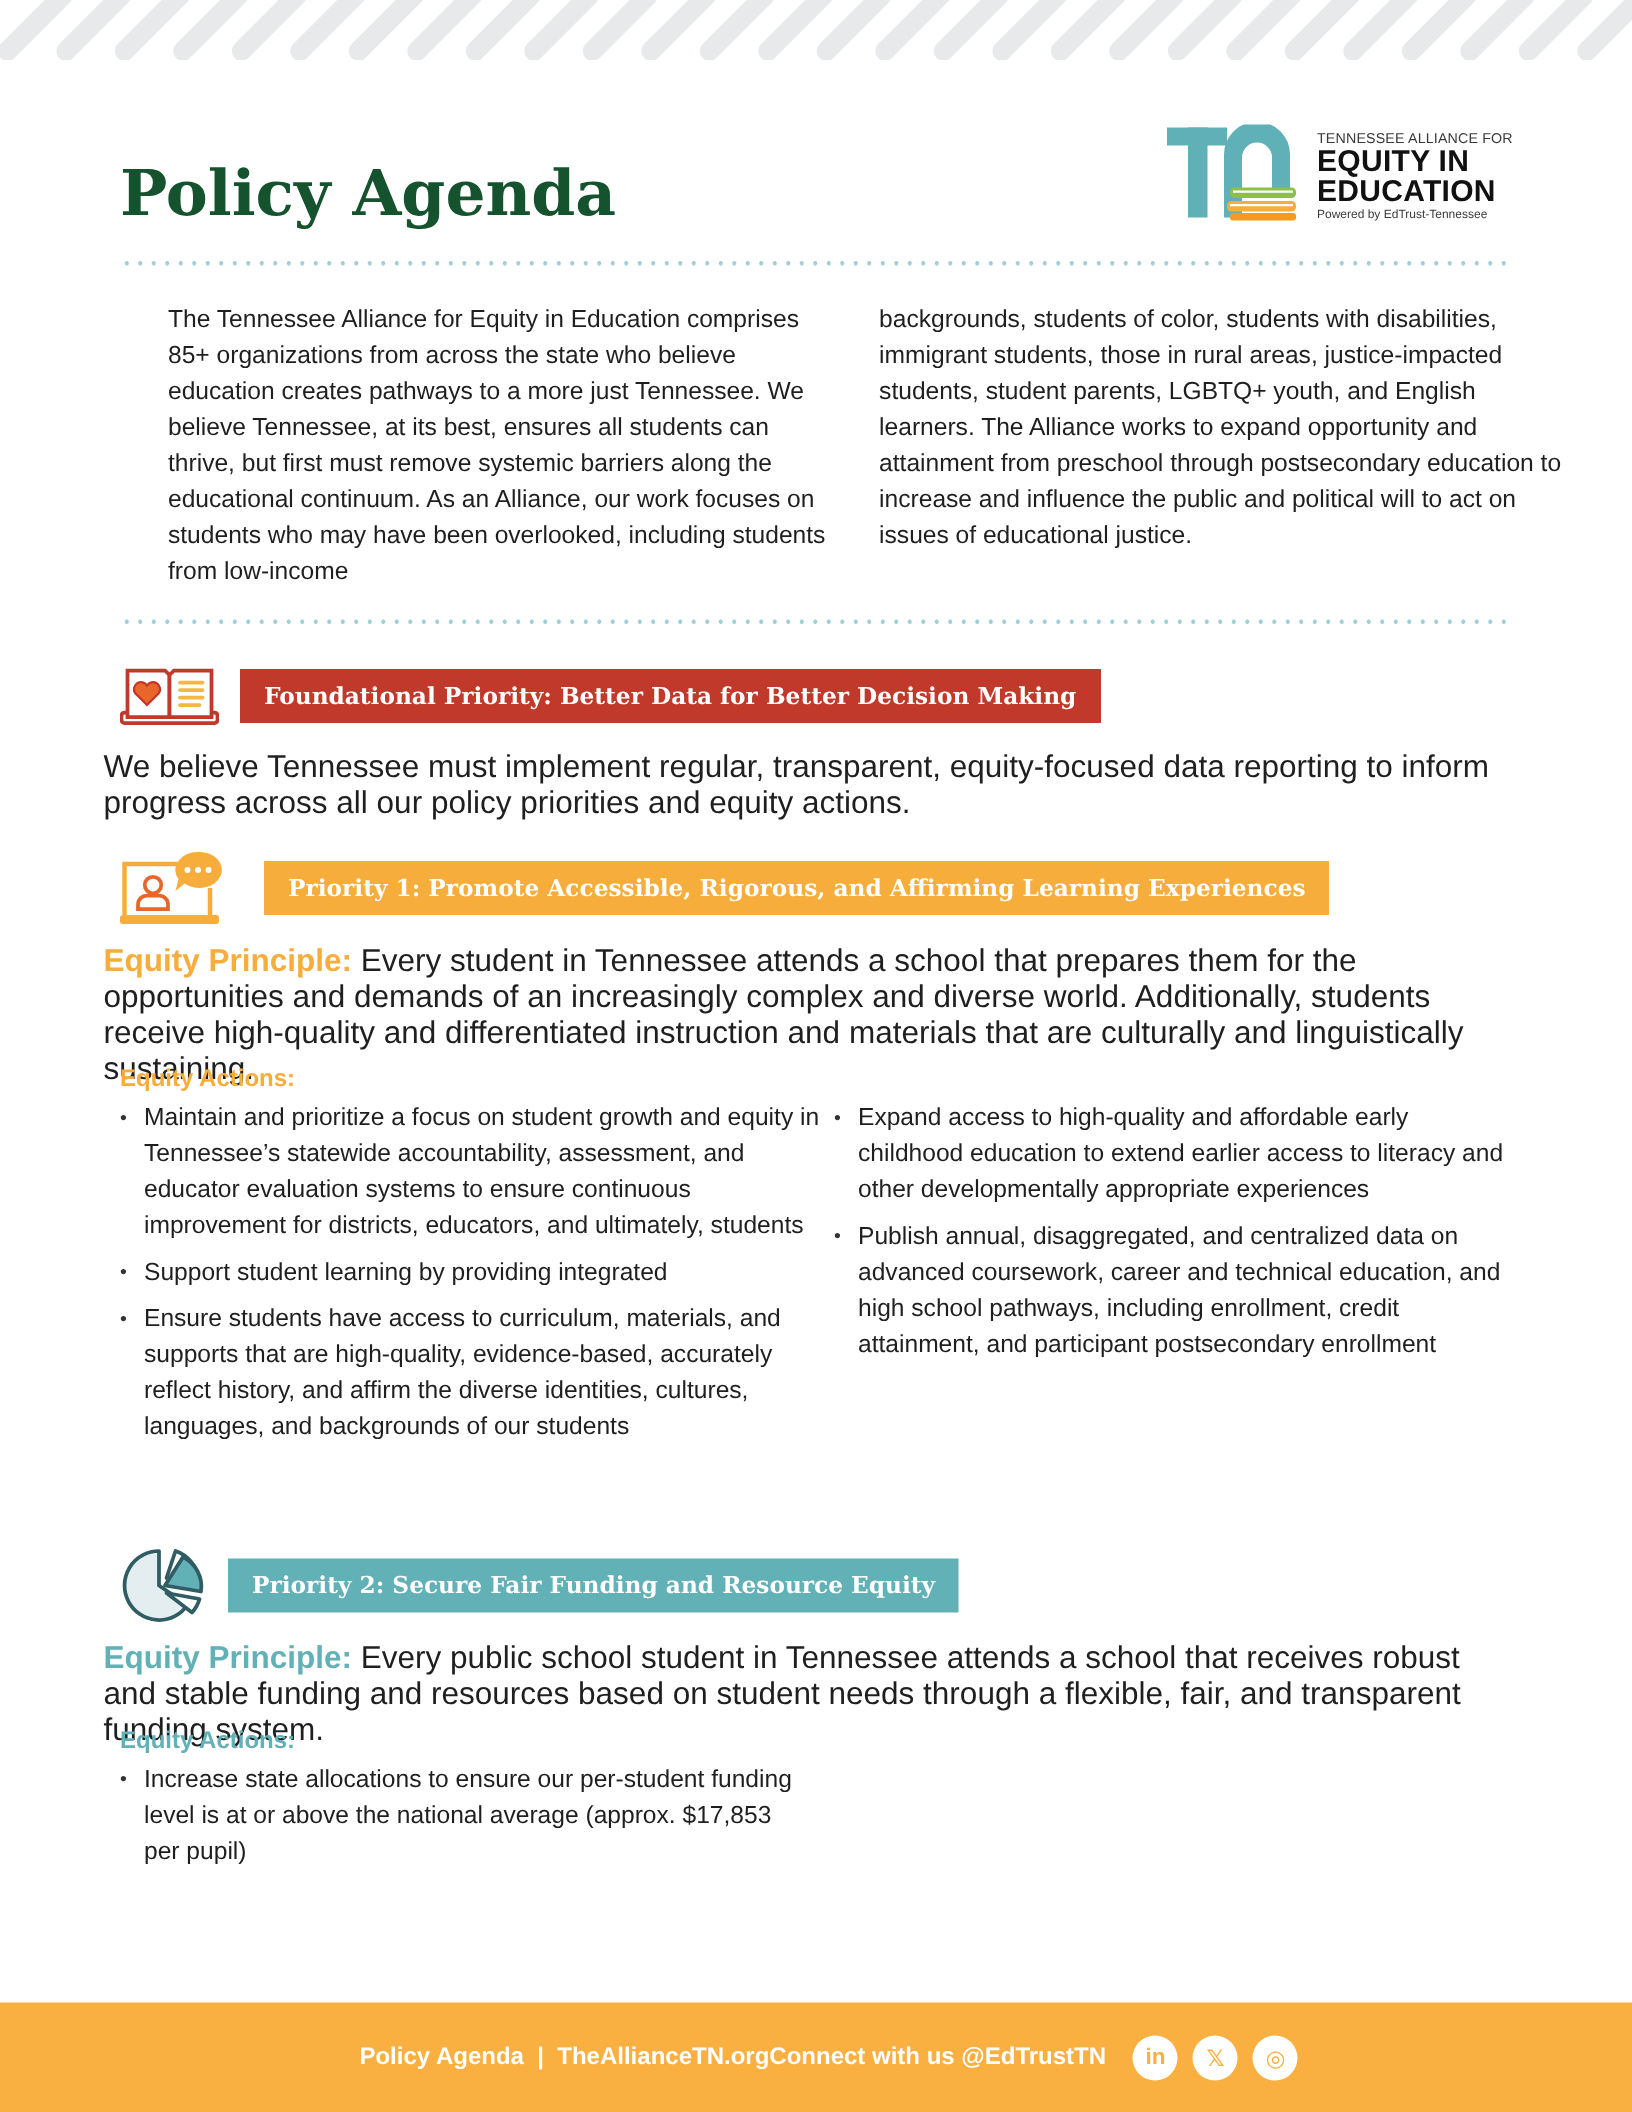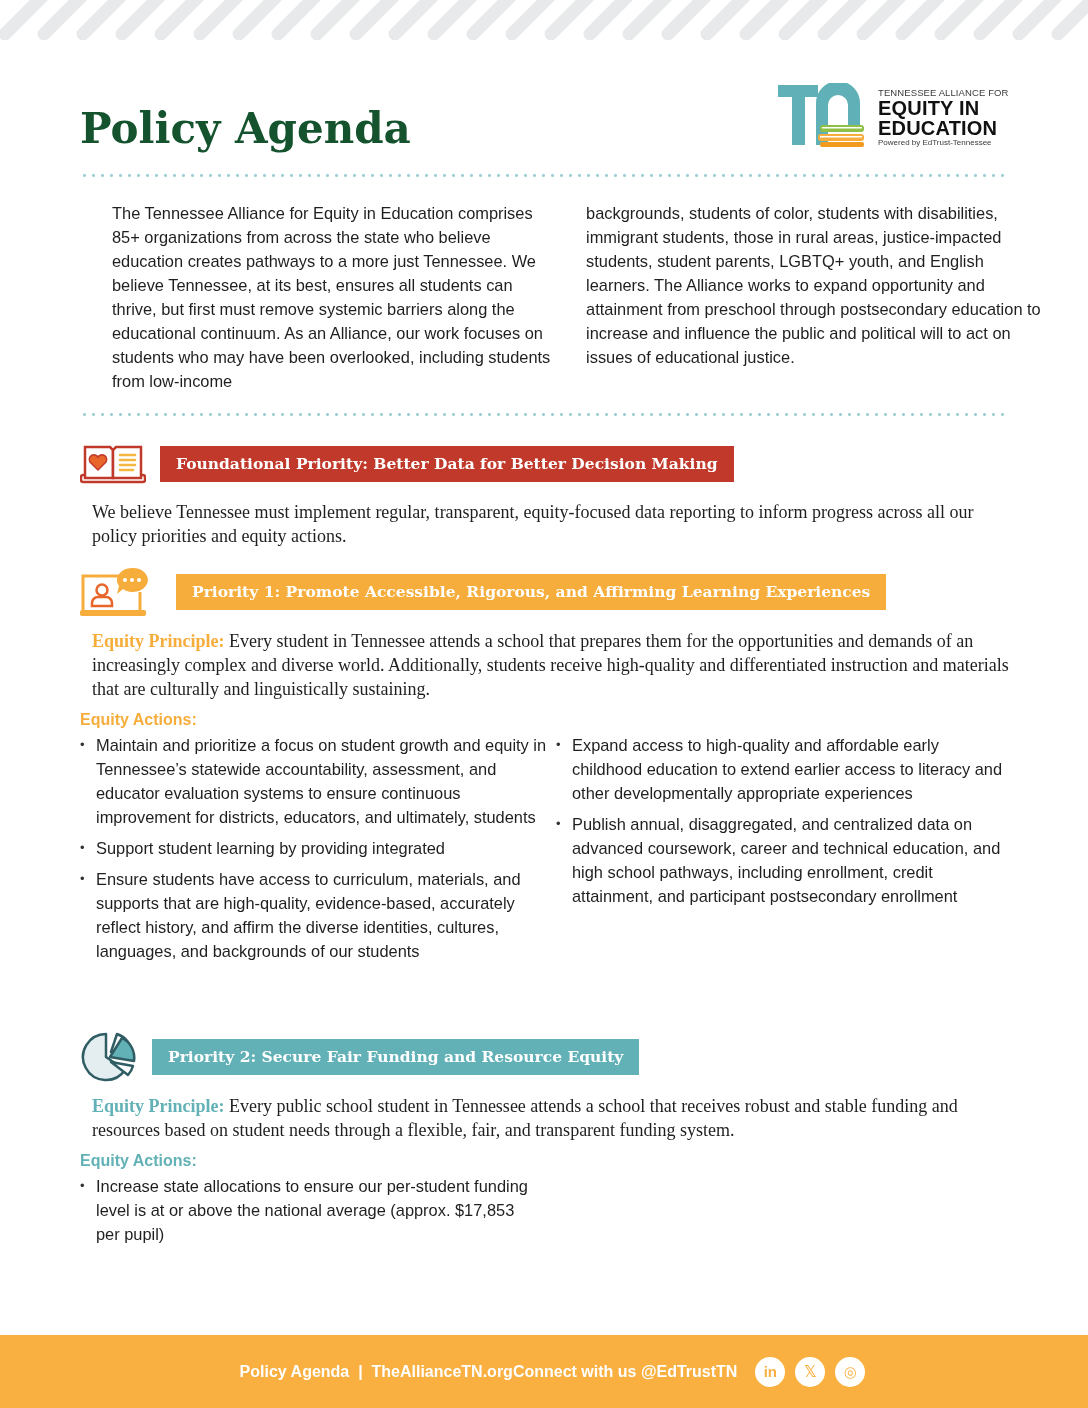--- a/index.html
+++ b/index.html
@@ -37,21 +37,21 @@
 
   .section-head { position: absolute; left: 80px; display: flex; align-items: center; }
   .banner {
     color: #fff; font-family: "DejaVu Serif", "Liberation Serif", serif; font-weight: bold;
     font-size: 15.5px; padding: 0 16px; height: 36px; line-height: 36px; white-space: nowrap;
   }
   .banner.red { background: #c0392b; }
   .banner.orange { background: #f6ad3c; }
   .banner.teal { background: #62b1b6; }
 
-  .body-text { position: absolute; left: 92px; width: 930px; font-size: 18px; line-height: 24px; font-family: Liberation Serif, serif; }
+  .body-text { position: absolute; left: 69px; width: 930px; font-size: 21px; line-height: 24px; }
   .label-orange { color: #f6ad3c; font-weight: bold; }
   .label-teal { color: #62b1b6; font-weight: bold; }
 
   .actions-label { position: absolute; left: 80px; font-size: 16px; font-weight: bold; }
 
   .cols { position: absolute; left: 80px; width: 930px; display: flex; }
   .col { width: 476px; }
   .col.right { width: 454px; }
   .bullets { list-style: none; }
   .bullets li {

